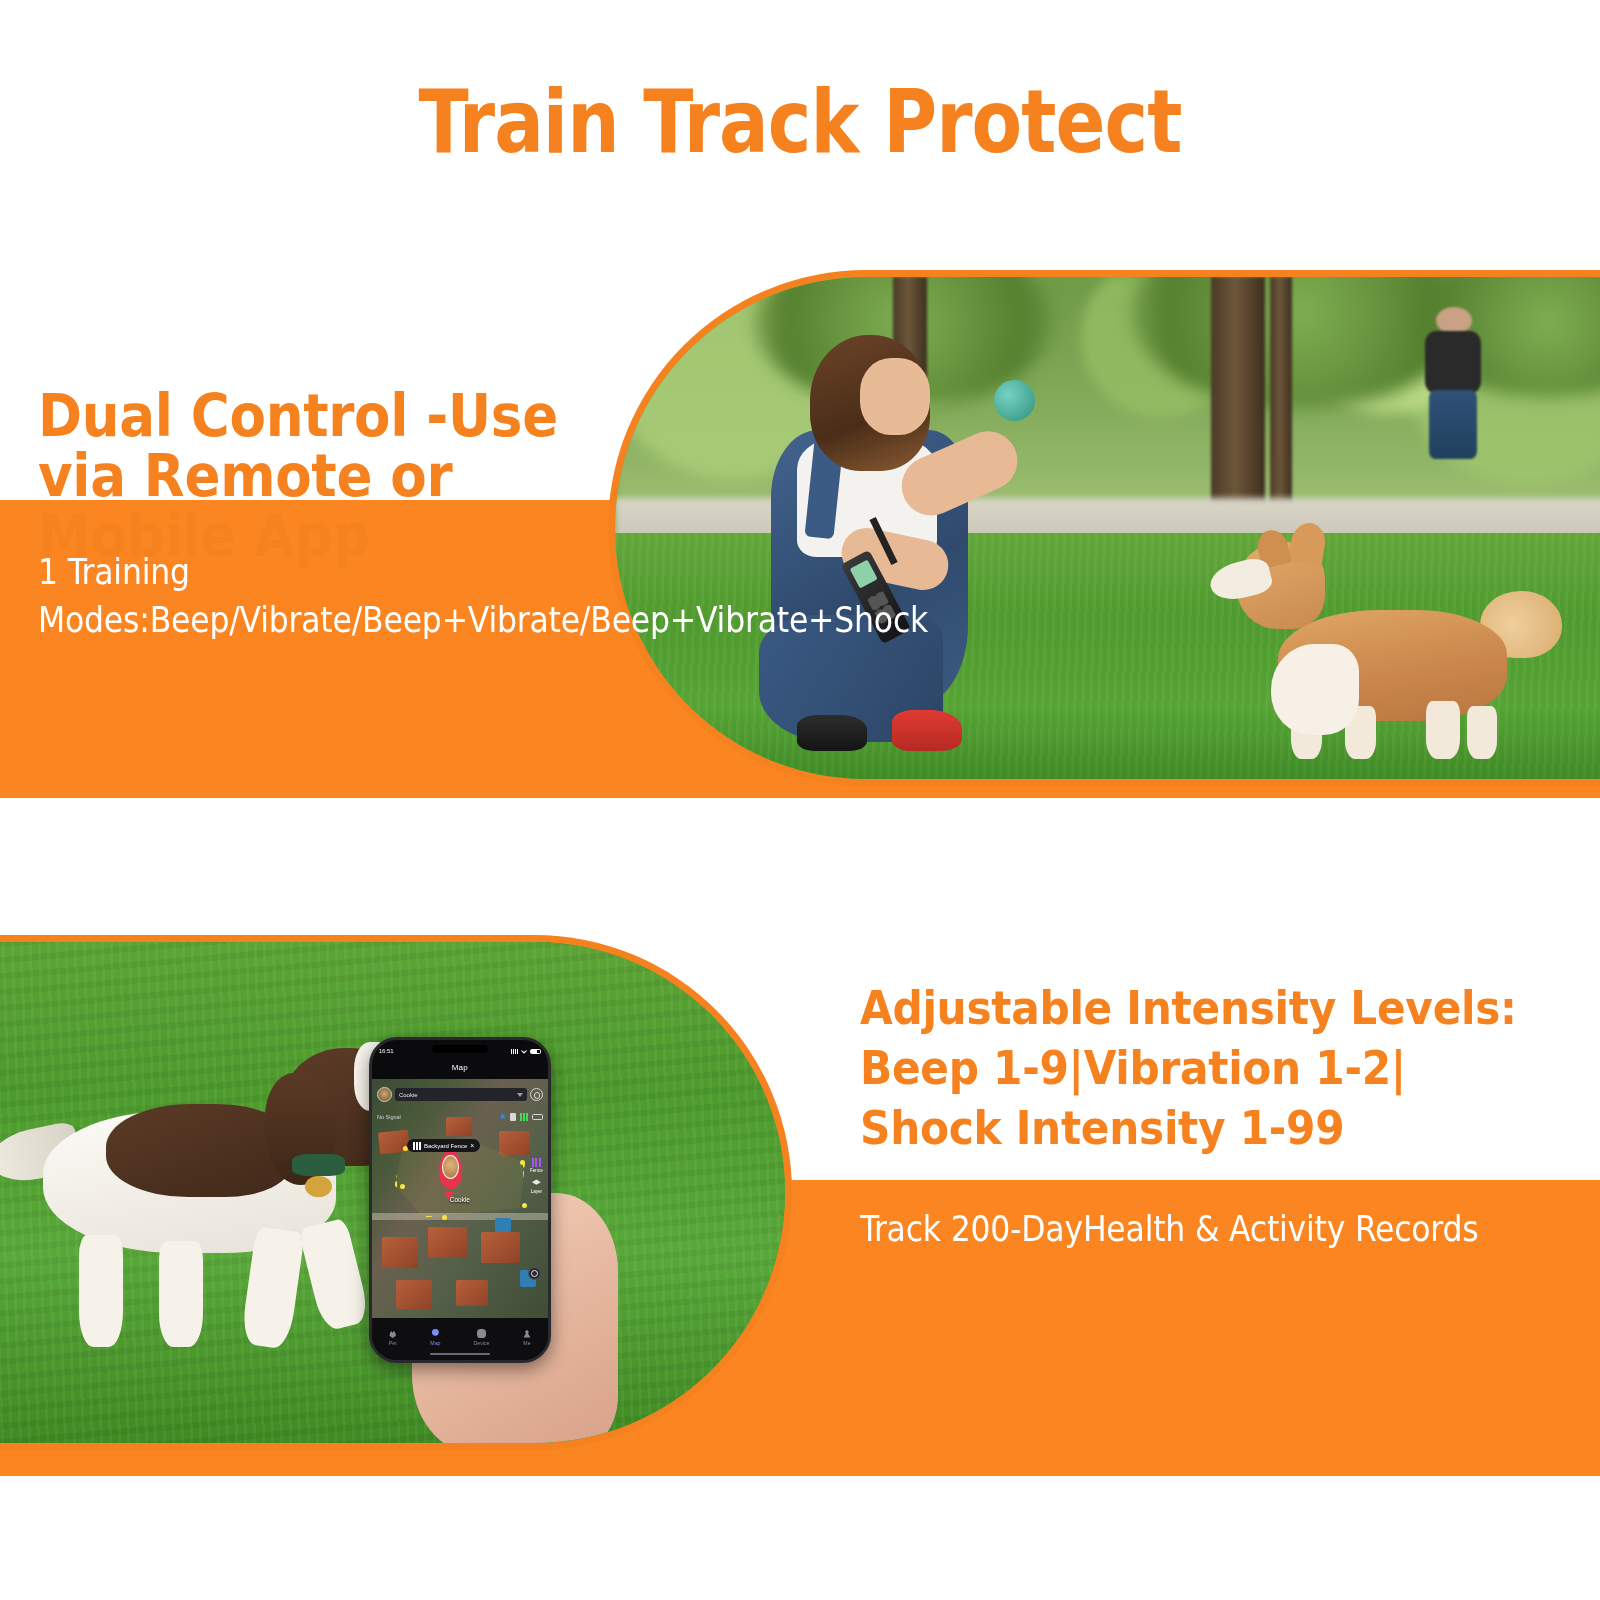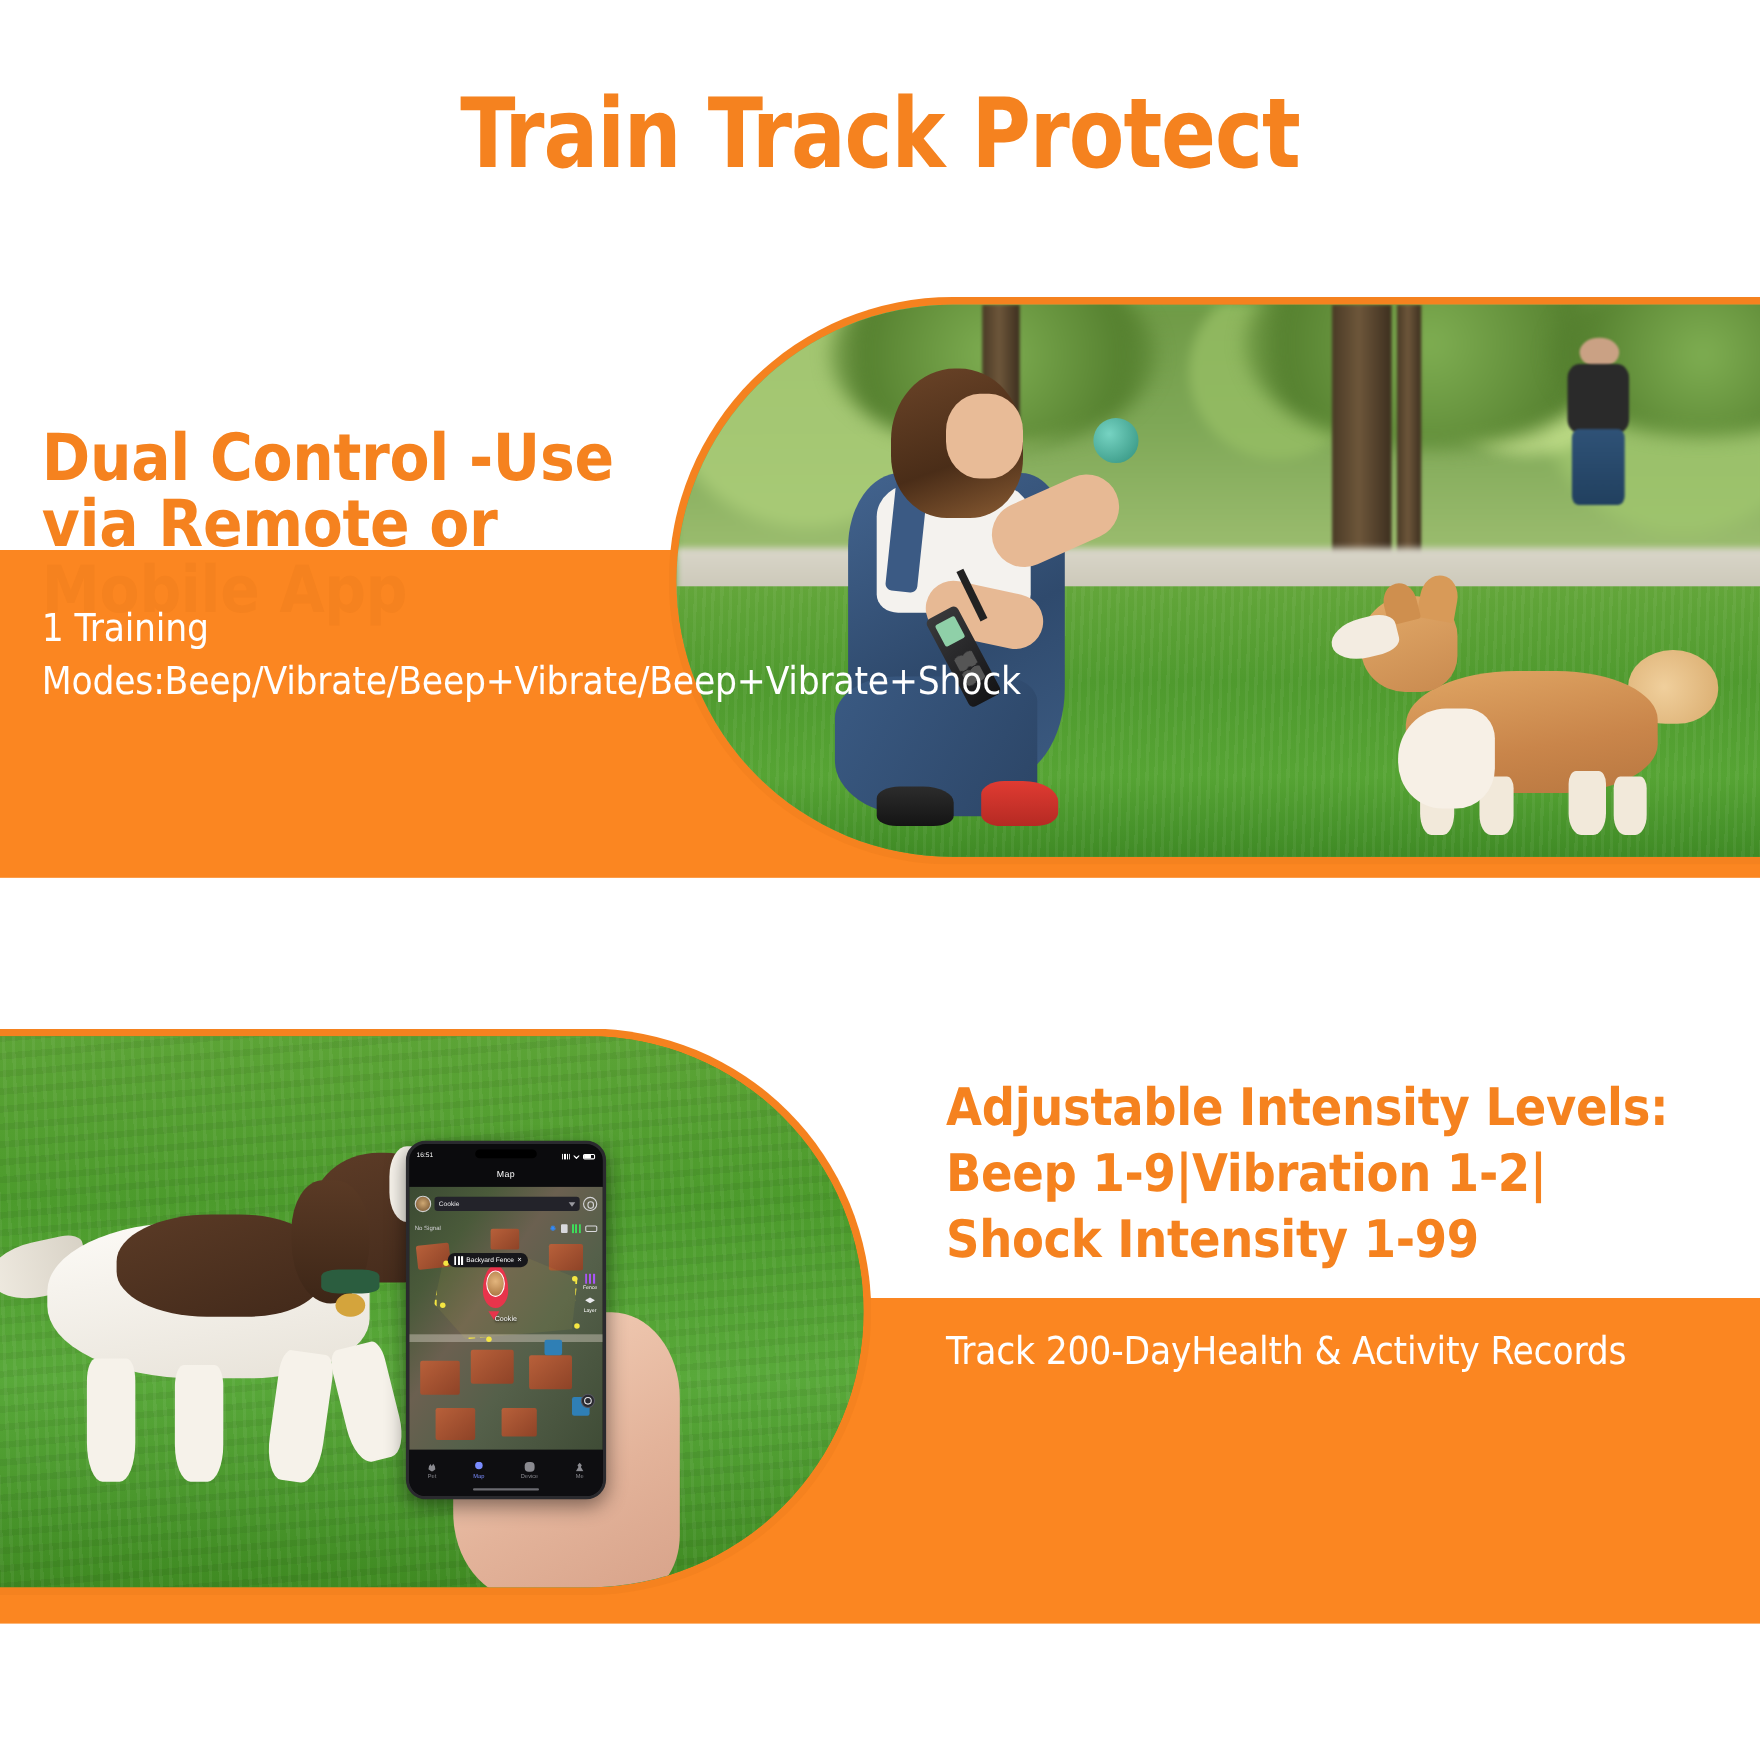--- a/index.html
+++ b/index.html
@@ -345,21 +345,21 @@
     border-radius:40px; z-index:8;
   }
   .f1 { left:55%; top:38%; width:9%; height:17%; transform:rotate(-30deg); }
   .f2 { left:56%; top:51%; width:10%; height:16%; transform:rotate(-22deg); }
   .f3 { left:57%; top:63%; width:10%; height:15%; transform:rotate(-14deg); }
 
   .phone {
     position:absolute; left:47.5%; top:19%; width:23%; height:65%;
     background:#0b0b0d;
     border:3px solid #2a2a2e;
-    border-radius:18px;
+    border-radius:28px;
     overflow:hidden;
     z-index:9;
     box-shadow:0 6px 18px rgba(0,0,0,.45);
   }
   .phone-notch {
     position:absolute; left:34%; top:1.5%; width:32%; height:2.6%;
     background:#000; border-radius:8px; z-index:12;
   }
   .ph-status {
     position:absolute; left:0; top:1.2%; width:100%; height:4.6%;

